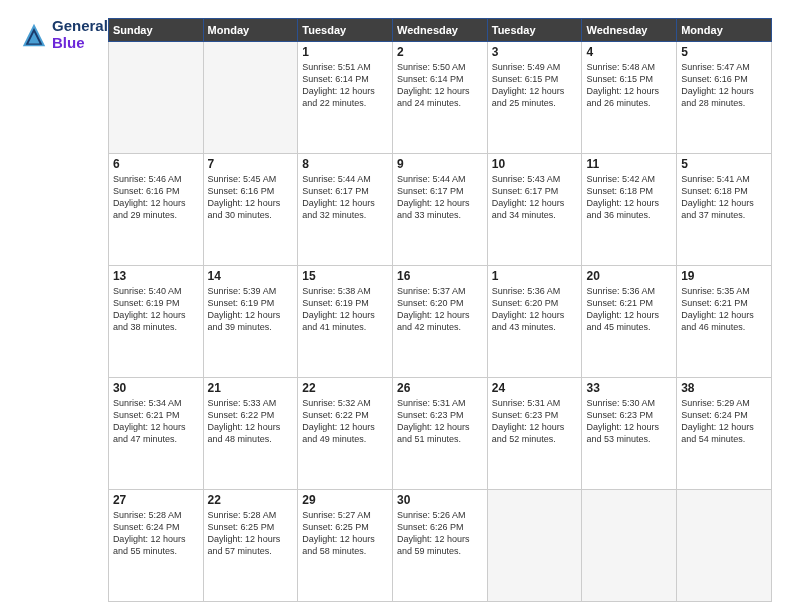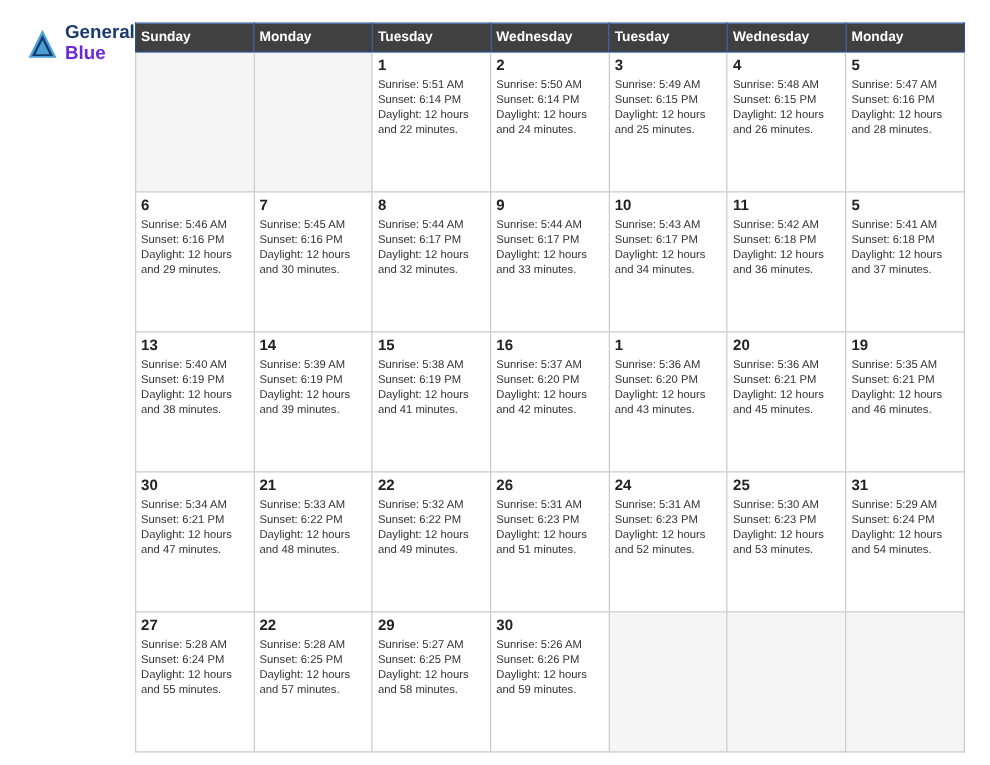--- a/index.html
+++ b/index.html
@@ -220,25 +220,25 @@
           </td>
           <td>
             <span class="day-num">26</span>
             <div class="day-info">Sunrise: 5:31 AM<br>Sunset: 6:23 PM<br>Daylight: 12 hours and 51 minutes.</div>
           </td>
           <td>
             <span class="day-num">24</span>
             <div class="day-info">Sunrise: 5:31 AM<br>Sunset: 6:23 PM<br>Daylight: 12 hours and 52 minutes.</div>
           </td>
           <td>
-            <span class="day-num">25</span>
+            <span class="day-num">33</span>
             <div class="day-info">Sunrise: 5:30 AM<br>Sunset: 6:23 PM<br>Daylight: 12 hours and 53 minutes.</div>
           </td>
           <td>
-            <span class="day-num">31</span>
+            <span class="day-num">38</span>
             <div class="day-info">Sunrise: 5:29 AM<br>Sunset: 6:24 PM<br>Daylight: 12 hours and 54 minutes.</div>
           </td>
         </tr>
         <tr>
           <td>
             <span class="day-num">27</span>
             <div class="day-info">Sunrise: 5:28 AM<br>Sunset: 6:24 PM<br>Daylight: 12 hours and 55 minutes.</div>
           </td>
           <td>
             <span class="day-num">22</span>

